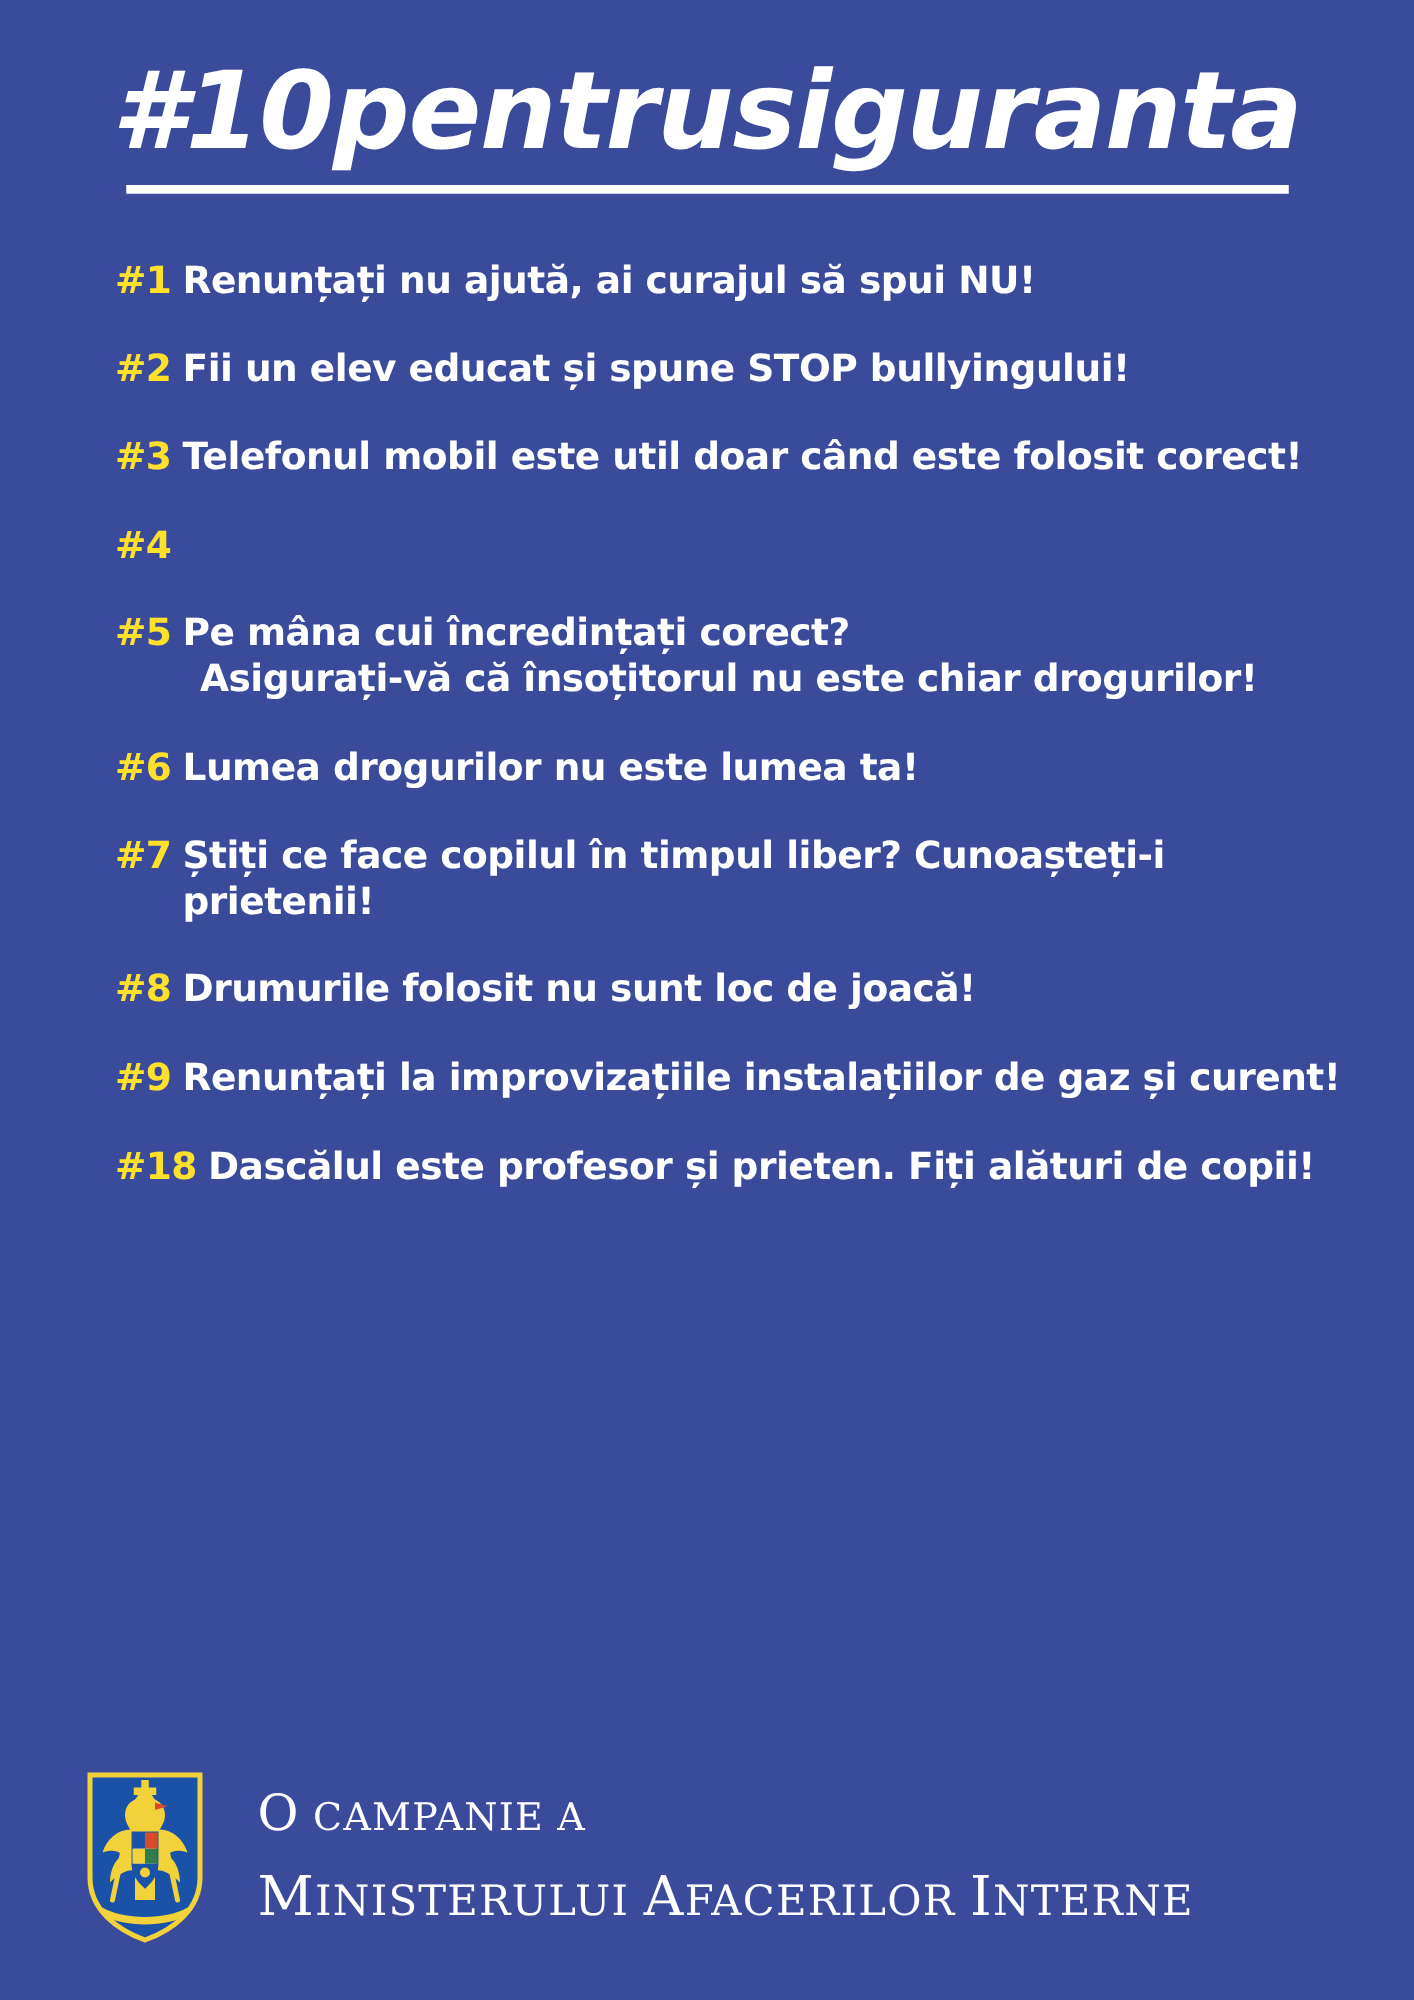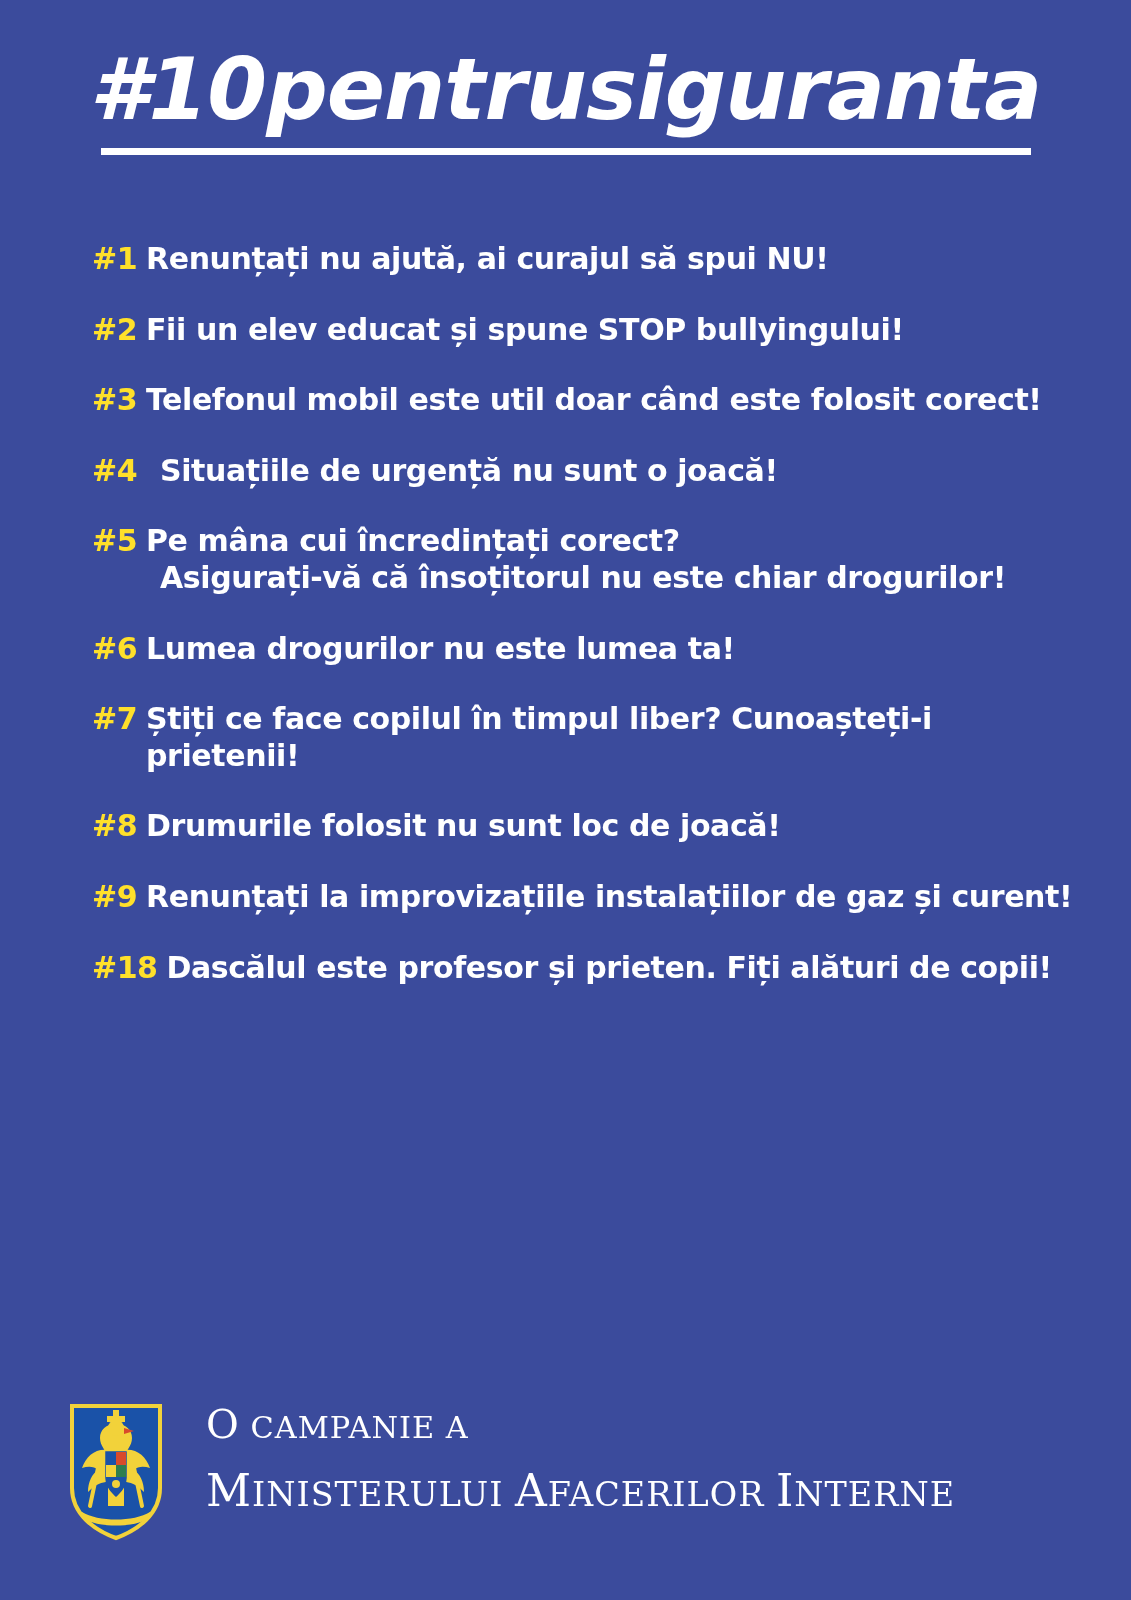--- a/index.html
+++ b/index.html
@@ -16,21 +16,20 @@
     position: relative;
   }
   .poster {
     width: 1131px;
     height: 1600px;
     background: #3b4b9c;
     position: relative;
     box-sizing: border-box;
     display: flex;
     flex-direction: column;
-    gap: 34px;
   }
 
   
   .header {
     padding-top: 46px;
     text-align: center;
   }
   .hashtag-title {
     font-family: "DejaVu Sans", sans-serif;
     font-style: italic;
@@ -81,21 +80,22 @@
     letter-spacing: -0.4px;
   }
   .rule-text .line2 {
     display: block;
     padding-left: 14px;
   }
 
   
   .footer {
     display: flex;
-    padding: 0 0 58px 68px;
+    align-items: center;
+    padding: 0 0 44px 68px;
     margin-top: 6px;
   }
   .crest {
     width: 96px;
     height: 140px;
     flex: 0 0 auto;
     margin-right: 42px;
   }
   .footer-text {
     color: #ffffff;
@@ -146,21 +146,20 @@
     <div class="rule">
       <span class="rule-num">#3</span>
       <span class="rule-text">
         <span>Telefonul mobil este util doar când este folosit corect!</span>
       </span>
     </div>
 
     <div class="rule">
       <span class="rule-num">#4</span>
       <span class="rule-text">
-        <span class="line2">Situațiile de urgență nu sunt o joacă!</span>
       </span>
     </div>
 
     <div class="rule">
       <span class="rule-num">#5</span>
       <span class="rule-text">
         <span>Pe mâna cui încredințați corect?</span>
         <span class="line2">Asigurați-vă că însoțitorul nu este chiar drogurilor!</span>
       </span>
     </div>

